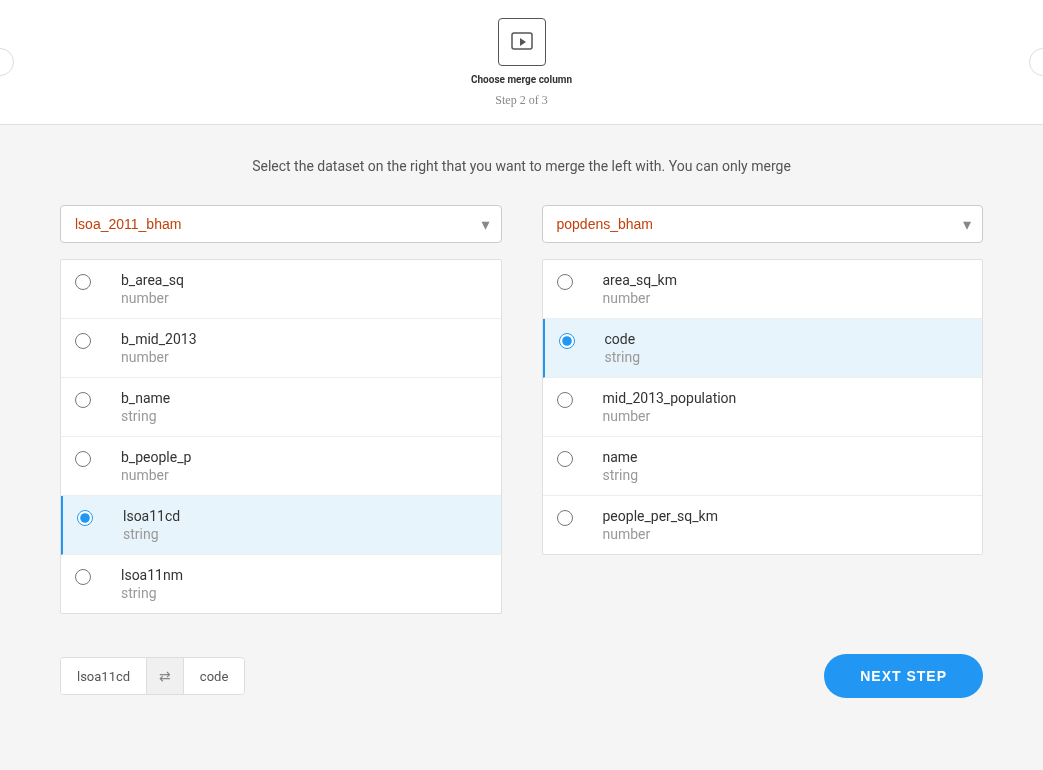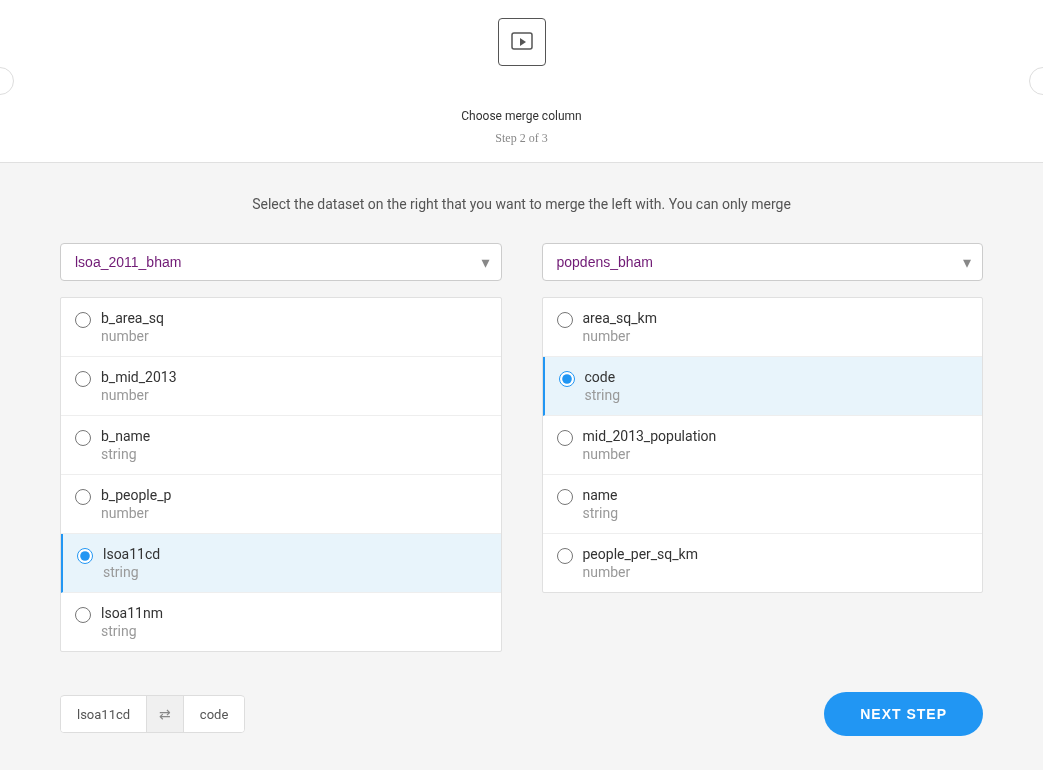--- a/index.html
+++ b/index.html
@@ -47,25 +47,24 @@
       border-color: #555;
       color: #333;
     }
 
     .step-icon.inactive {
       border-color: #ccc;
       color: #bbb;
     }
 
     .step-label {
-      font-size: 12px;
-      font-weight: 400;
+      font-size: 10px;
+      font-weight: 700;
       color: #333;
       text-align: center;
-      margin-top: 35px;
     }
 
     .step-label.inactive {
       color: #bbb;
     }
 
     .step-sub {
       font-size: 12px;
       color: #888;
       text-align: center;
@@ -129,21 +128,21 @@
       position: relative;
       margin-bottom: 16px;
     }
 
     .dropdown {
       width: 100%;
       padding: 10px 36px 10px 14px;
       border: 1px solid #ccc;
       border-radius: 4px;
       font-size: 14px;
-      color: #701a75;
+      color: #c2410c;
       background: #fff;
       appearance: none;
       cursor: pointer;
     }
 
     .dropdown-arrow {
       position: absolute;
       right: 12px;
       top: 50%;
       transform: translateY(-50%);
@@ -158,20 +157,21 @@
       background: #fff;
     }
 
     .radio-item {
       display: flex;
       align-items: flex-start;
       padding: 12px 14px;
       border-bottom: 1px solid #eee;
       cursor: pointer;
       position: relative;
+      gap: 20px;
     }
 
     .radio-item:last-child {
       border-bottom: none;
     }
 
     .radio-item.selected {
       background: #e8f4fb;
       border-left: 2px solid #2196F3;
     }

